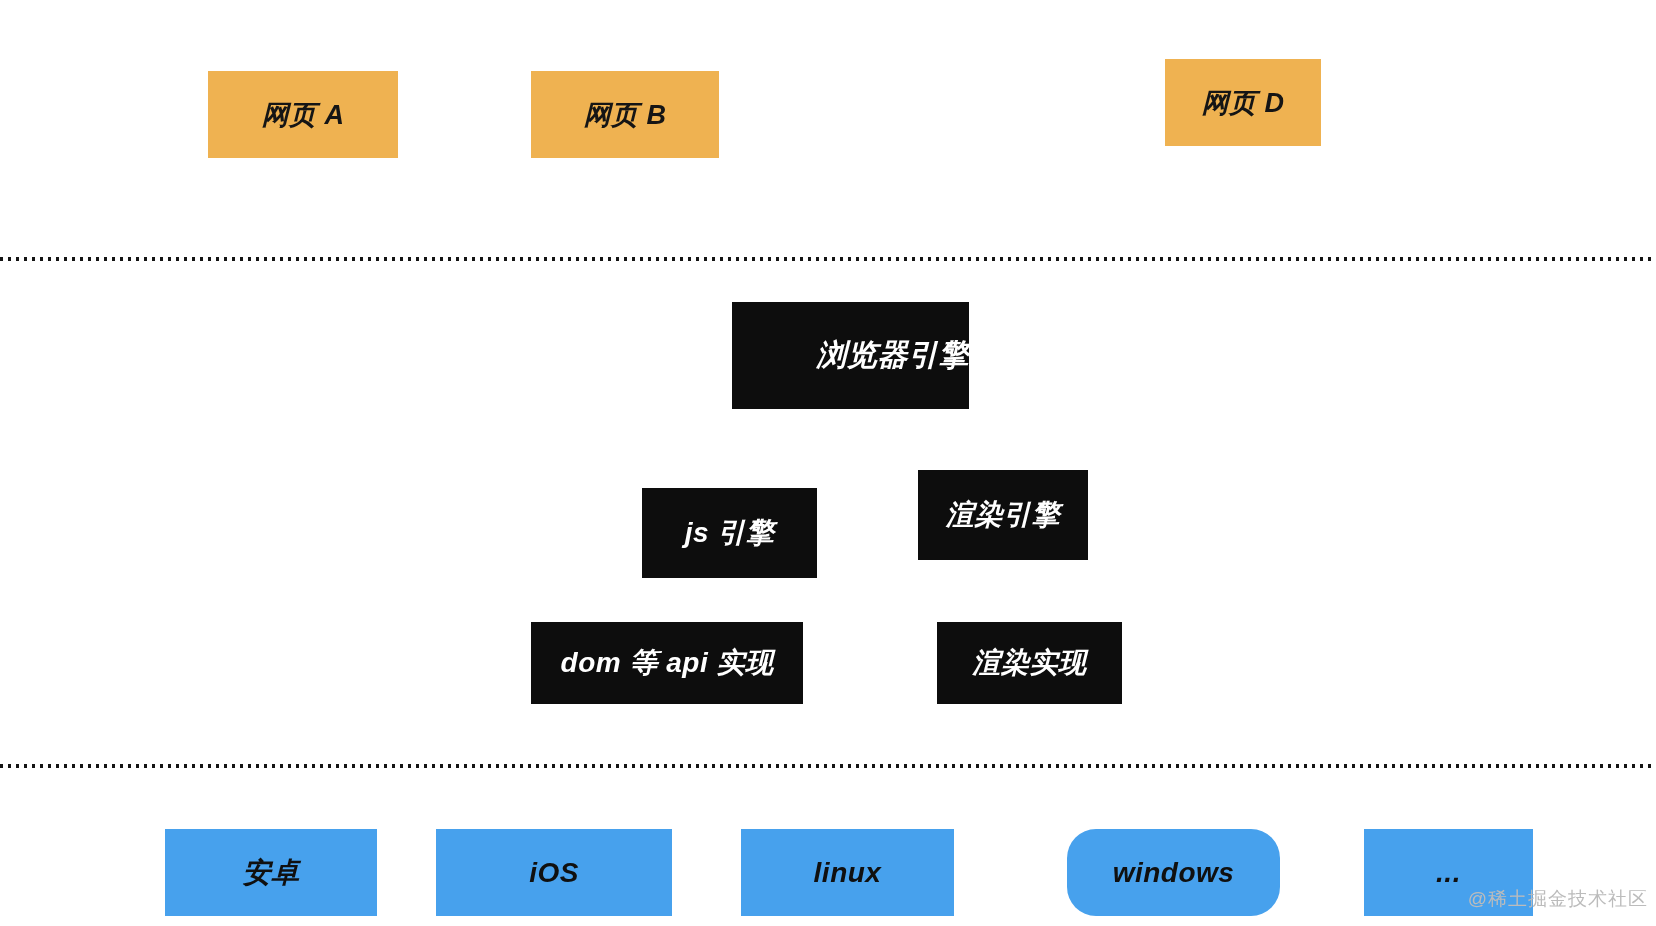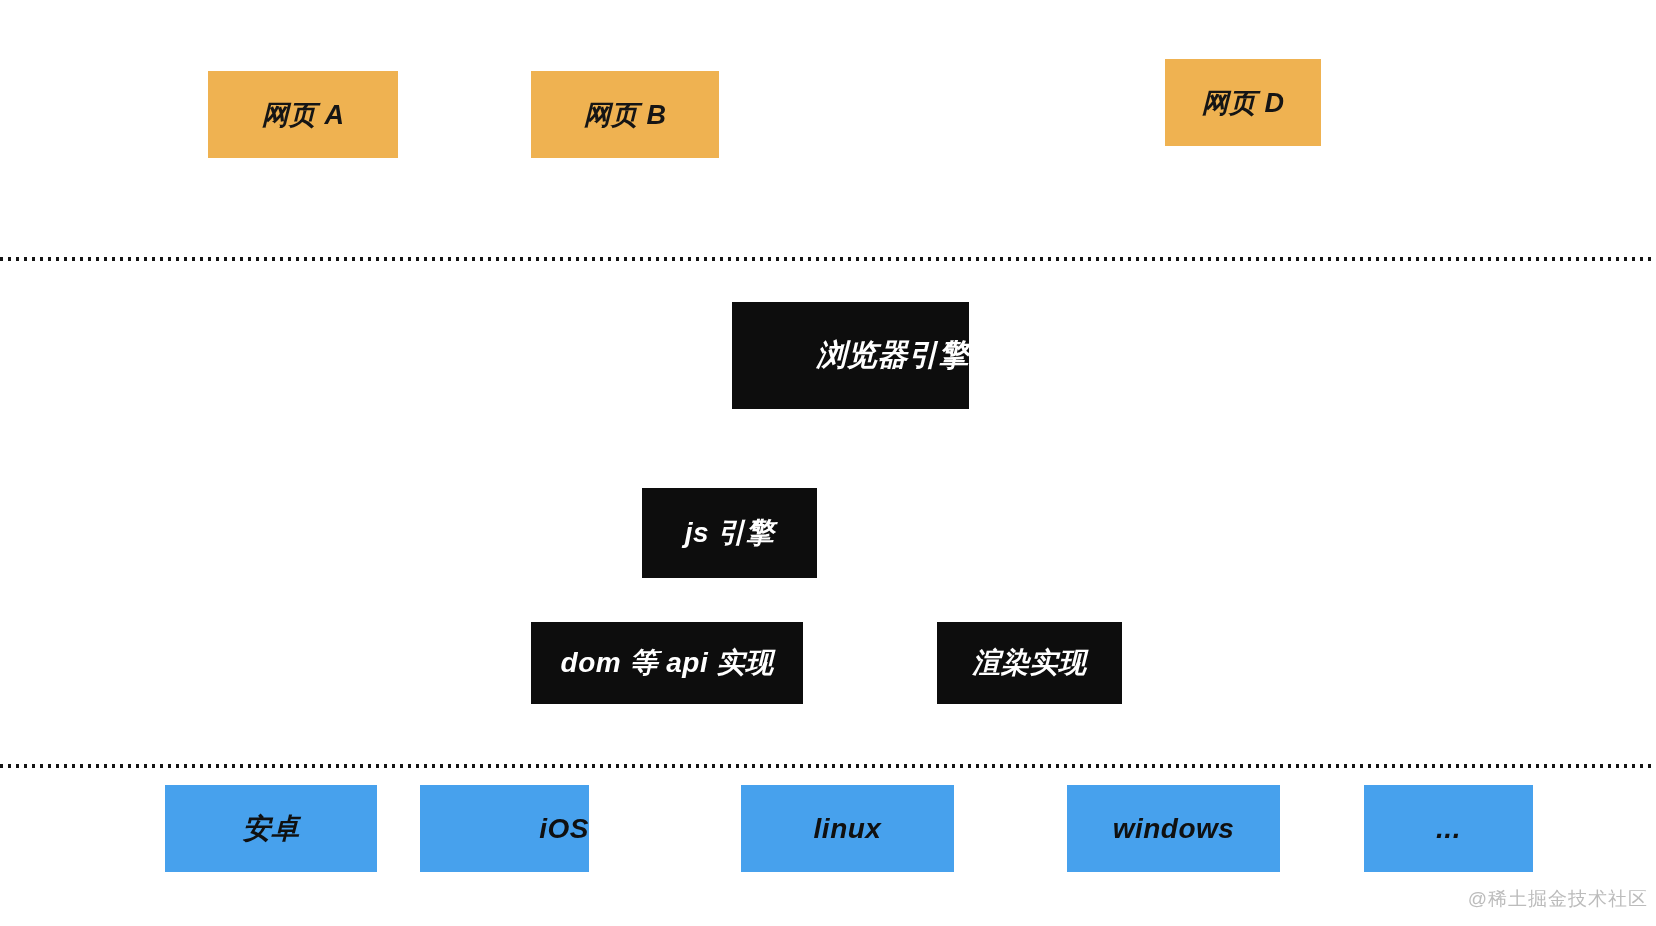--- a/index.html
+++ b/index.html
@@ -35,20 +35,21 @@
     color: #ffffff;
     font-size: 28px;
   }
   .box-black.large {
     font-size: 30px;
   }
   .box-blue {
     background: #47a1ed;
     color: #101010;
     font-size: 28px;
+    margin-top: 44px;
   }
   .dotted-sep {
     position: absolute;
     left: 0;
     width: 1656px;
     height: 4px;
     background: repeating-linear-gradient(
       to right,
       #141414 0px, #141414 3.5px,
       transparent 3.5px, transparent 8px
@@ -81,40 +82,43 @@
 
   <div class="dotted-sep" style="top:257px;"></div>
 
   <div class="box box-black large" style="left:732px; top:302px; width:237px; height:107px;justify-content:flex-end;">
     <span>浏览器引擎</span>
   </div>
 
   <div class="box box-black" style="left:642px; top:470px; width:175px; height:90px;margin-top:18px;">
     <span>js 引擎</span>
   </div>
+  <div class="box box-black" style="left:918px; top:470px; width:170px; height:90px;">
+    <span>渲染引擎</span>
+  </div>
 
   <div class="box box-black" style="left:531px; top:622px; width:272px; height:82px;">
     <span>dom 等 api 实现</span>
   </div>
   <div class="box box-black" style="left:937px; top:622px; width:185px; height:82px;">
     <span>渲染实现</span>
   </div>
 
   <div class="dotted-sep" style="top:764px;"></div>
 
   <div class="box box-blue" style="left:165px; top:785px; width:212px; height:87px;">
     <span>安卓</span>
   </div>
-  <div class="box box-blue" style="left:420px; top:785px; width:169px; height:87px;justify-content:flex-end;">
+  <div class="box box-blue" style="left:436px; top:785px; width:236px; height:87px;">
     <span>iOS</span>
   </div>
   <div class="box box-blue" style="left:741px; top:785px; width:213px; height:87px;">
     <span>linux</span>
   </div>
-  <div class="box box-blue" style="left:1067px; top:785px; width:213px; height:87px;">
+  <div class="box box-blue" style="left:1067px; top:785px; width:213px; height:87px;border-radius:29px;">
     <span>windows</span>
   </div>
   <div class="box box-blue" style="left:1364px; top:785px; width:169px; height:87px;">
     <span>...</span>
   </div>
 
   <div class="watermark">@稀土掘金技术社区</div>
 
 </div>
 

